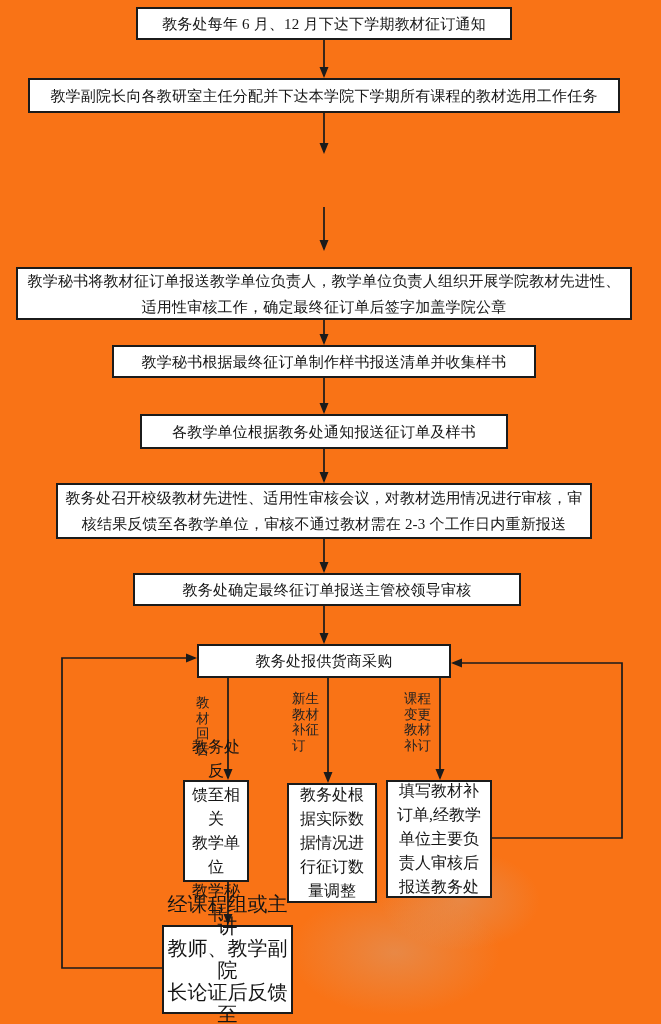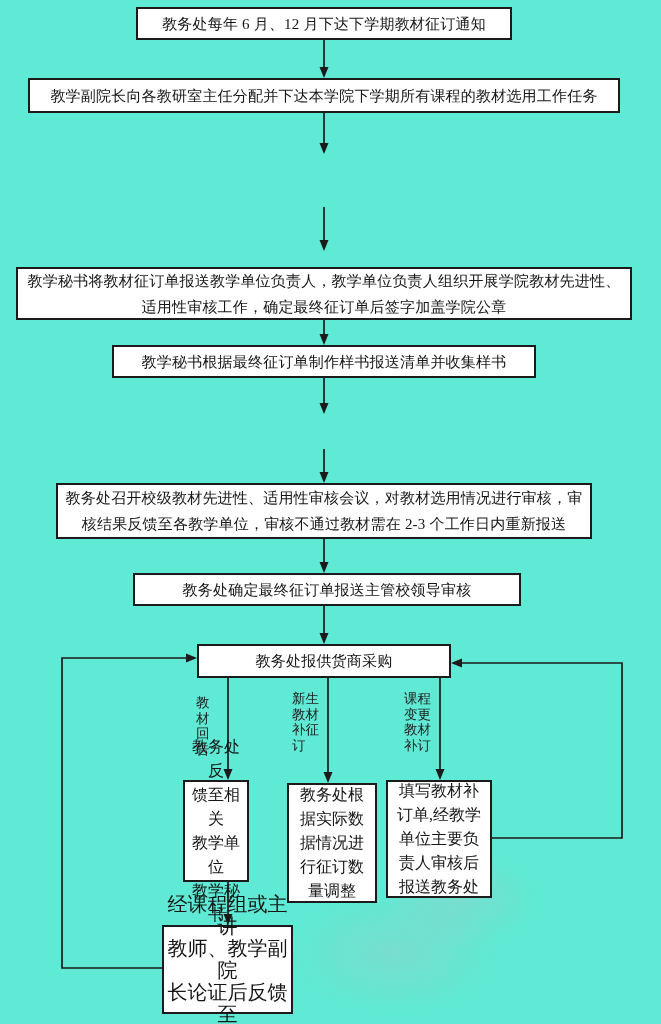--- a/index.html
+++ b/index.html
@@ -1,18 +1,18 @@
 <!DOCTYPE html>
 <html><head>
 <meta charset="utf-8">
 <style>
   html,body{margin:0;padding:0;background:#ffffff;}
   .canvas{
     position:relative;width:661px;height:1024px;margin:0 auto;
-    background:#5eead4;overflow:hidden;
+    background:#f97316;overflow:hidden;
     font-family:"Liberation Serif","DejaVu Serif",serif;
     color:#151515;
   }
   .lines{position:absolute;left:0;top:0;z-index:1;}
   .box{
     position:absolute;z-index:2;box-sizing:border-box;
     background:#ffffff;border:2px solid #1b1b1b;
     display:flex;align-items:center;justify-content:center;
     text-align:center;white-space:pre-line;
     font-size:15px;line-height:26px;letter-spacing:0.2px;
@@ -74,20 +74,21 @@
   <div class="box" style="left:136px;top:7px;width:376px;height:33px;">教务处每年 6 月、12 月下达下学期教材征订通知</div>
 
   <div class="box" style="left:28px;top:78px;width:592px;height:35px;">教学副院长向各教研室主任分配并下达本学院下学期所有课程的教材选用工作任务</div>
 
 
   <div class="box" style="left:16px;top:267px;width:616px;height:53px;">教学秘书将教材征订单报送教学单位负责人，教学单位负责人组织开展学院教材先进性、
 适用性审核工作，确定最终征订单后签字加盖学院公章</div>
 
   <div class="box" style="left:112px;top:345px;width:424px;height:33px;">教学秘书根据最终征订单制作样书报送清单并收集样书</div>
 
+  <div class="box" style="left:140px;top:414px;width:368px;height:35px;">各教学单位根据教务处通知报送征订单及样书</div>
 
   <div class="box" style="left:56px;top:483px;width:536px;height:56px;">教务处召开校级教材先进性、适用性审核会议，对教材选用情况进行审核，审
 核结果反馈至各教学单位，审核不通过教材需在 2-3 个工作日内重新报送</div>
 
   <div class="box" style="left:133px;top:573px;width:388px;height:33px;">教务处确定最终征订单报送主管校领导审核</div>
 
   <div class="box" style="left:197px;top:644px;width:254px;height:34px;">教务处报供货商采购</div>
 
   <div class="edge-label" style="left:196px;top:695px;">教
 材

